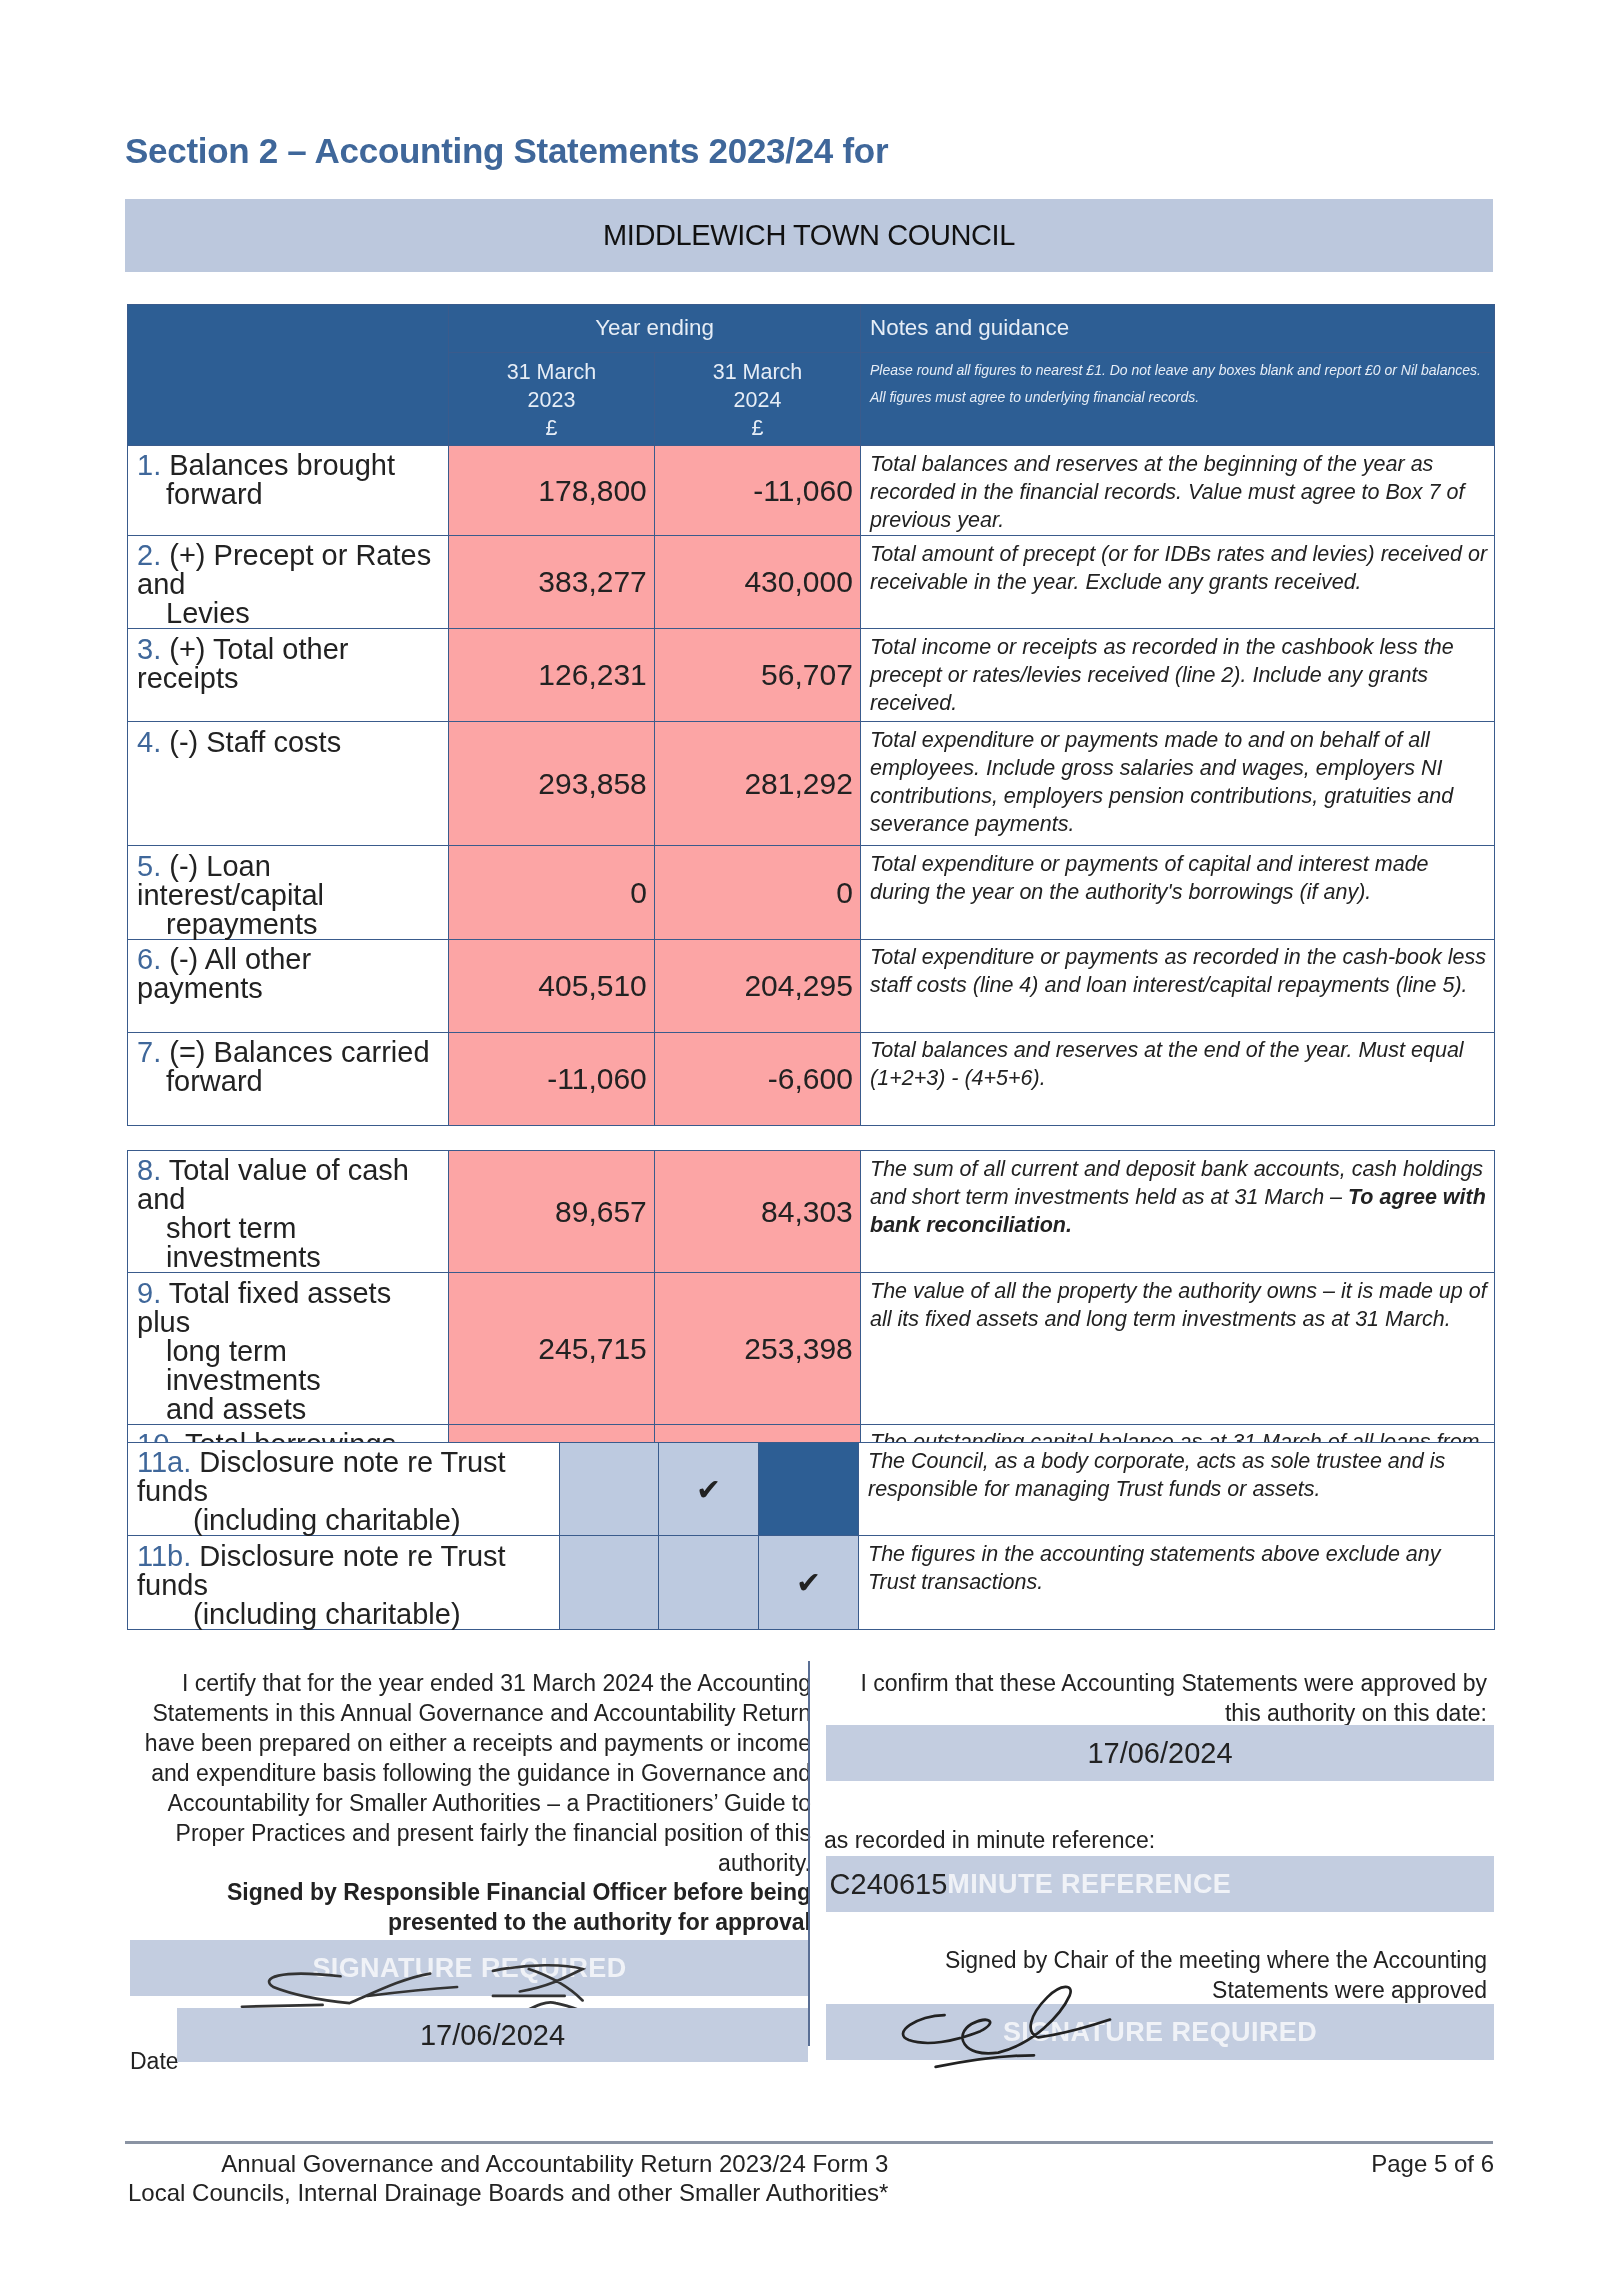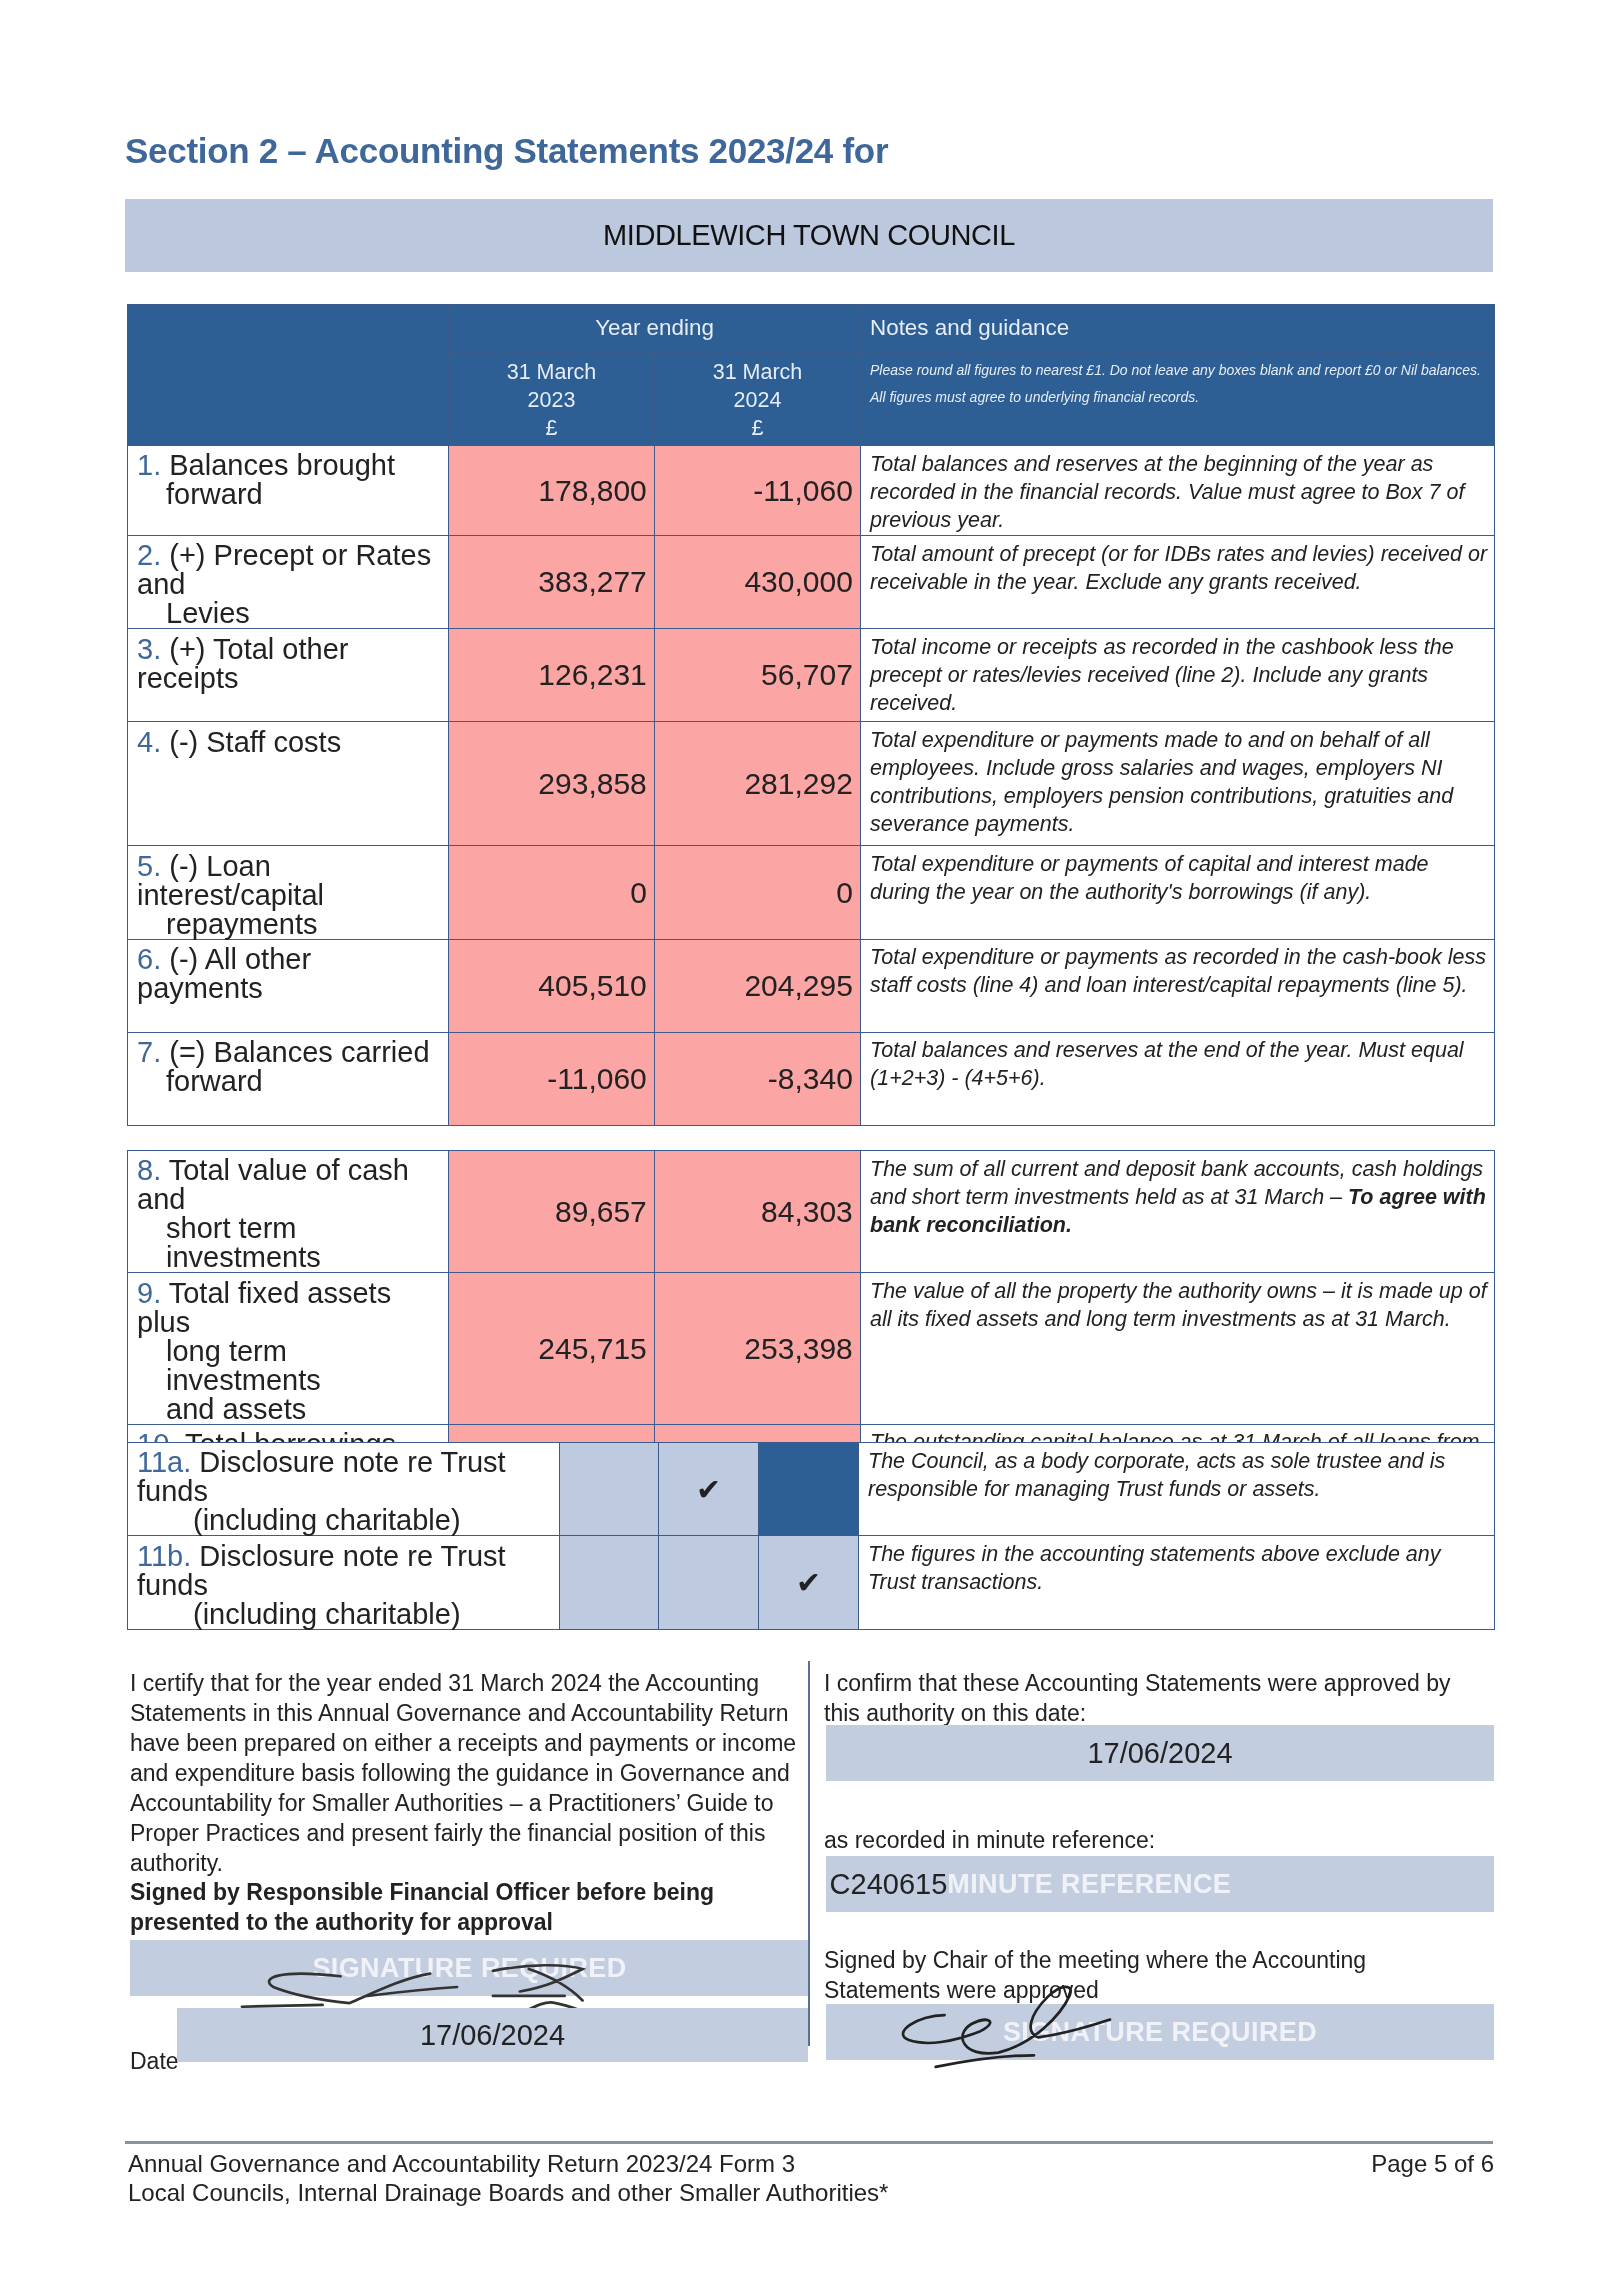--- a/index.html
+++ b/index.html
@@ -1,17 +1,17 @@
 <!DOCTYPE html>
 <html style="font-size:14.3px"><head>
 <meta charset="utf-8">
 <style>
   html, body { margin:0; padding:0; background:#ffffff; }
   body { width:1621px; height:2293px; position:relative; overflow:hidden; font-family:"Liberation Sans", sans-serif; color:#222; }
-  .abs { position:absolute; }
+  .abs { position:absolute;text-align:right; }
   .title { left:125px; top:131px; font-size:35px; font-weight:bold; color:#3f679a; letter-spacing:-0.3px; }
   .council-band { left:125px; top:199px; width:1368px; height:73px; background:#bcc8dd; display:flex; align-items:center; justify-content:center; font-size:29px; color:#111; letter-spacing:-0.4px; }
 
   .tbl { position:absolute; border:1.8px solid #3a5b8c; border-collapse:collapse; table-layout:fixed; }
   .tbl td { border:1.8px solid #3a5b8c; vertical-align:top; padding:0; box-sizing:border-box; }
   .hdr { background:#2d5e94; color:#e6edf6; }
   .valcell { background:#fca5a5; text-align:right; vertical-align:middle !important; font-size:30px; color:#222; padding-right:7.2px !important; }
   .label { font-size:29px; line-height:29px; padding:5.4px 7.2px 0 9px !important; background:#fff; }
   .label .num { color:#3f679a; font-weight:normal; }
   .label .indent { display:block; padding-left:29px; }
@@ -107,21 +107,21 @@
       </tr>
       <tr style="height: 93px;">
         <td class="label"><span class="num">6.</span> <span> (-) All other payments</span><span class="indent"></span></td>
         <td class="valcell">405,510</td>
         <td class="valcell">204,295</td>
         <td class="note">Total expenditure or payments as recorded in the cash-book less staff costs (line 4) and loan interest/capital repayments (line 5).</td>
       </tr>
       <tr style="height: 93px;">
         <td class="label"><span class="num">7.</span> <span>(=) Balances carried</span><span class="indent">forward</span></td>
         <td class="valcell">-11,060</td>
-        <td class="valcell">-8,340</td>
+        <td class="valcell">-6,600</td>
         <td class="note">Total balances and reserves at the end of the year. Must equal (1+2+3) - (4+5+6).</td>
       </tr>
     </tbody>
 </table>
 
 <table class="tbl" style="left:127px; top:1150px; width:1367px;">
   <colgroup>
       <col style="width:321px">
       <col style="width:206px">
       <col style="width:206px">

